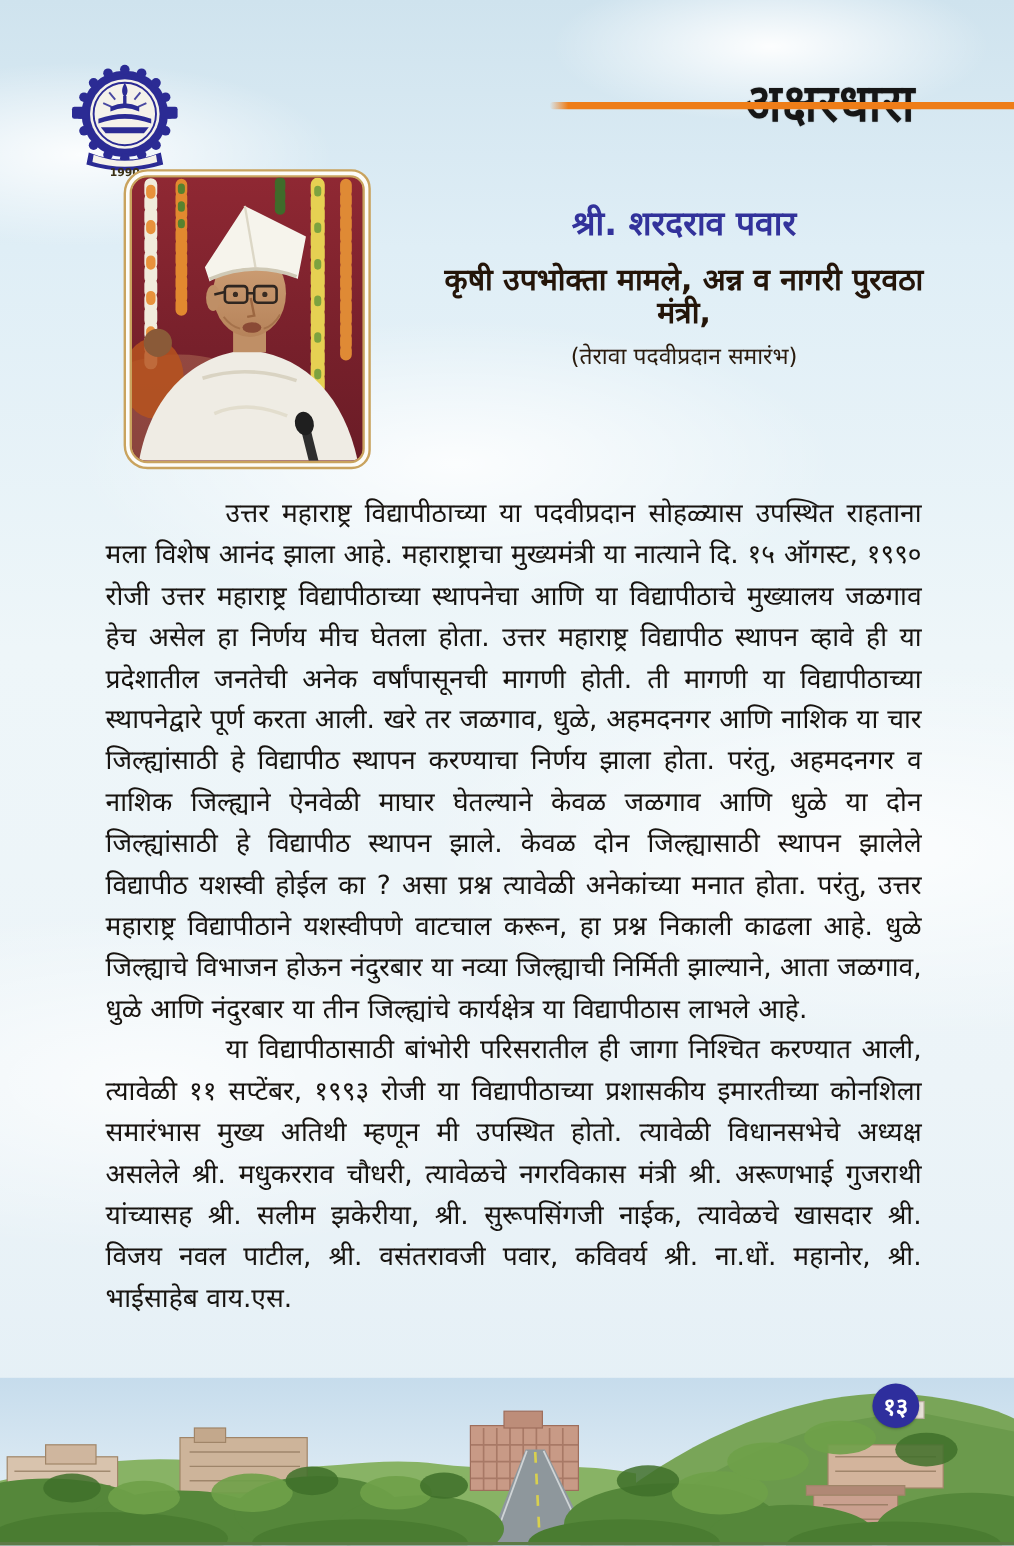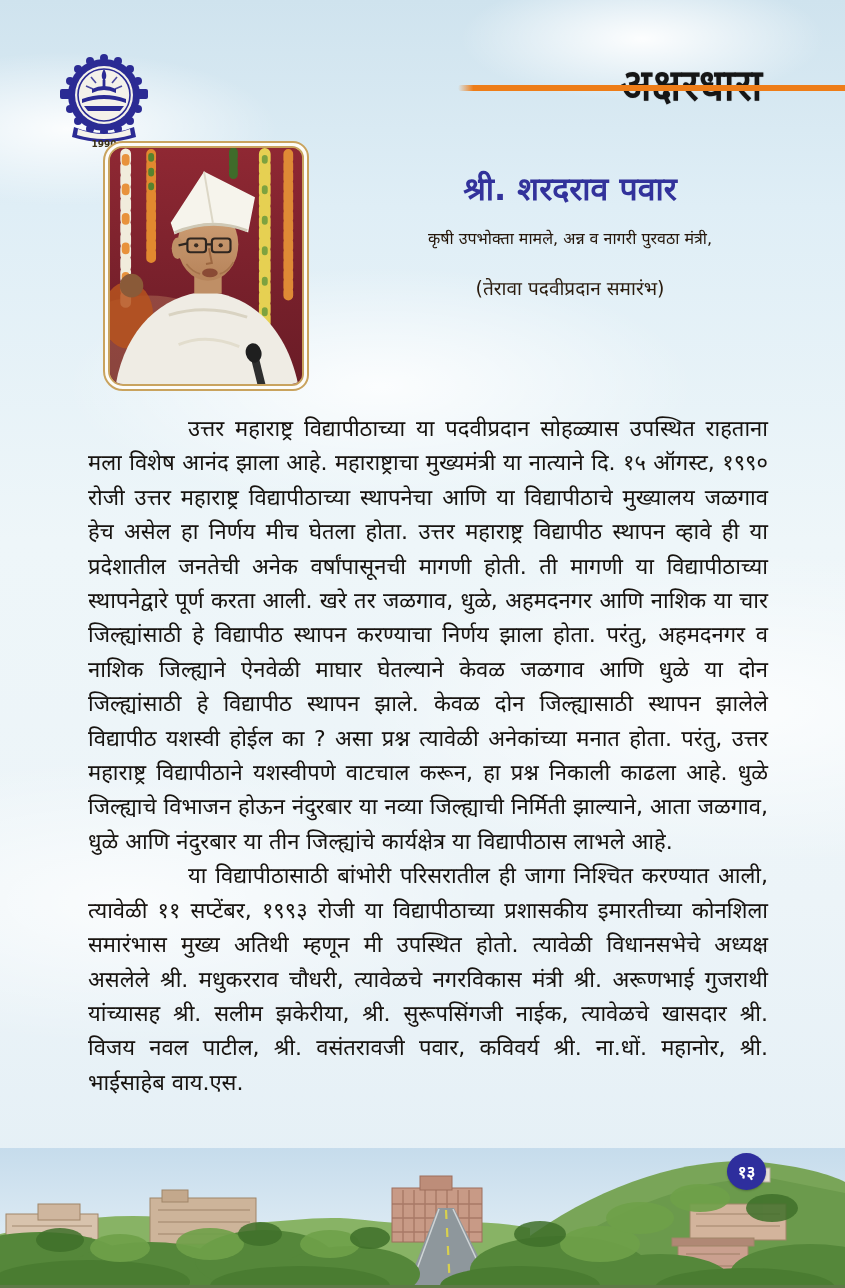--- a/index.html
+++ b/index.html
@@ -34,36 +34,36 @@
     border:2px solid #c9a35e;border-radius:20px 16px 16px 20px;
     padding:3px;background:#fdfcf8;box-sizing:border-box;
   }
   .portrait-inner{
     width:100%;height:100%;border:2px solid #c9a35e;border-radius:15px 12px 12px 15px;
     overflow:hidden;box-sizing:border-box;background:#7c2130;
   }
   .portrait-inner svg{display:block;width:100%;height:100%;}
   
   .profile-block{position:absolute;left:352px;top:166px;width:436px;text-align:center;}
-  .profile-name{font-size:32px;font-weight:bold;color:#32329b;margin:0 0 16px 0;}
-  .profile-role{font-size:16px;font-weight:normal;color:#241509;line-height:27px;margin:0;}
-  .profile-occasion{font-size:19px;color:#2a1b0d;margin-top:23px;}
+  .profile-name{font-size:28px;font-weight:bold;color:#32329b;margin:0 0 16px 0;}
+  .profile-role{font-size:25px;font-weight:bold;color:#241509;line-height:27px;margin:0;}
+  .profile-occasion{font-size:19px;color:#2a1b0d;margin-top:9px;}
   
   .speech{
     position:absolute;left:88px;top:412px;width:680px;
     font-size:22px;line-height:34.4px;text-align:justify;color:#17130f;
   }
   .speech p{margin:0;text-indent:100px;}
   
   .campus{position:absolute;left:0;bottom:0;width:845px;height:140px;}
   .campus svg{display:block;width:845px;height:140px;}
   
   .page-badge{
     position:absolute;left:727px;top:1153px;width:39px;height:37px;border-radius:50%;
-    background:#2e2e9d;color:#ffffff;font-size:17px;font-weight:bold;
+    background:#2e2e9d;color:#ffffff;font-size:20px;font-weight:bold;
     display:flex;align-items:center;justify-content:center;
     box-shadow:0 1px 2px rgba(0,0,0,.25);
   }
   .emblem-year{font-size:9px;font-weight:bold;fill:#3b3116;}
 </style>
 </head>
 <body>
 
 <div class="page">
 

